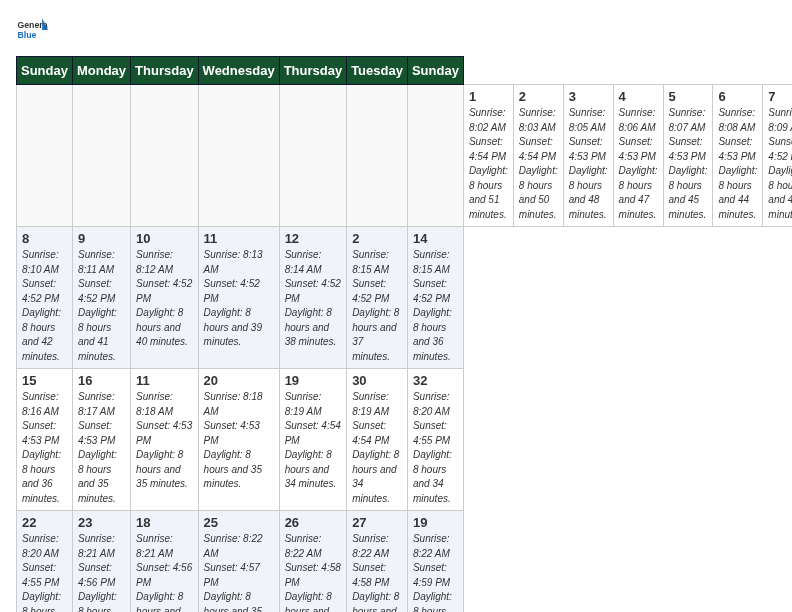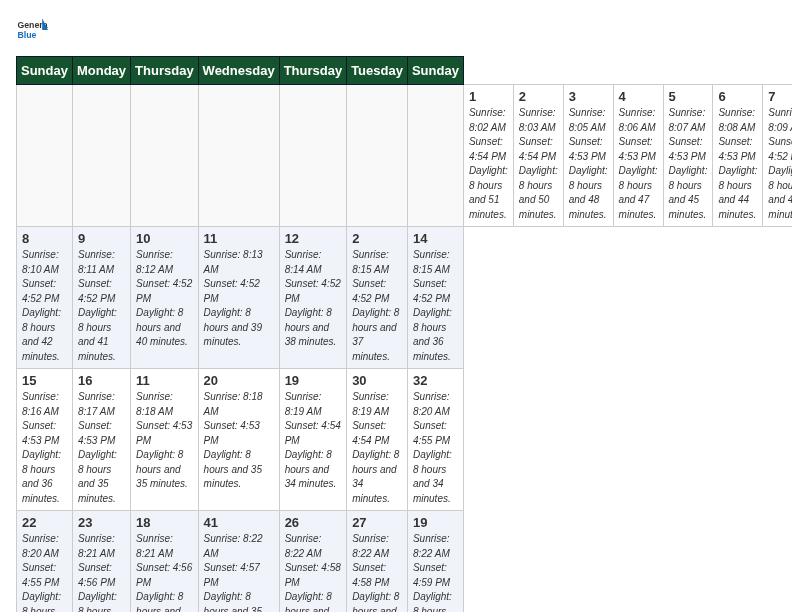--- a/index.html
+++ b/index.html
@@ -193,21 +193,21 @@
         </td>
         <td>
           <span class="day-num">23</span>
           <div class="cell-text">Sunrise: 8:21 AM<br>Sunset: 4:56 PM<br>Daylight: 8 hours and 34 minutes.</div>
         </td>
         <td>
           <span class="day-num">18</span>
           <div class="cell-text">Sunrise: 8:21 AM<br>Sunset: 4:56 PM<br>Daylight: 8 hours and 34 minutes.</div>
         </td>
         <td>
-          <span class="day-num">41</span>
+          <span class="day-num">25</span>
           <div class="cell-text">Sunrise: 8:22 AM<br>Sunset: 4:57 PM<br>Daylight: 8 hours and 35 minutes.</div>
         </td>
         <td>
           <span class="day-num">26</span>
           <div class="cell-text">Sunrise: 8:22 AM<br>Sunset: 4:58 PM<br>Daylight: 8 hours and 35 minutes.</div>
         </td>
         <td>
           <span class="day-num">27</span>
           <div class="cell-text">Sunrise: 8:22 AM<br>Sunset: 4:58 PM<br>Daylight: 8 hours and 35 minutes.</div>
         </td>

